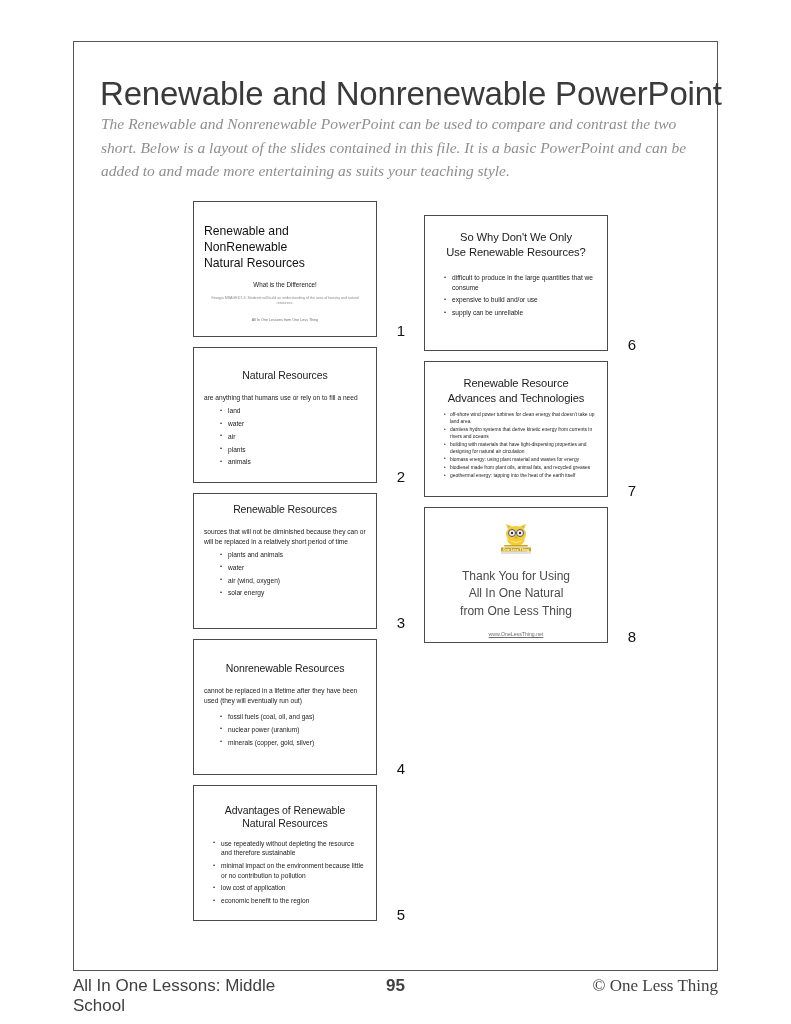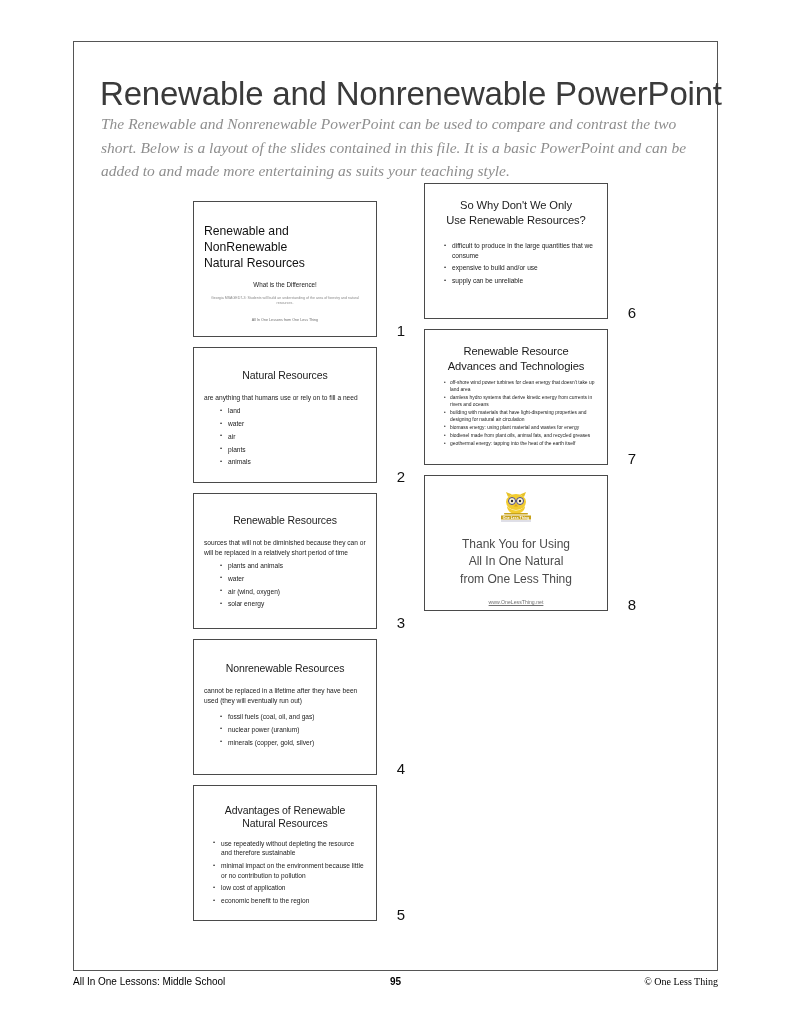--- a/index.html
+++ b/index.html
@@ -43,21 +43,21 @@
     font-family: "Liberation Serif", serif;
     font-style: italic;
     font-size: 15.5px;
     line-height: 1.52;
     color: #8e8e8e;
   }
 
   
   .slide-col { position: absolute; }
   #col-left  { left: 119px; top: 159px; }
-  #col-right { left: 350px; top: 141px; }
+  #col-right { left: 350px; top: 173px; }
 
   .slide-row { position: relative; margin-bottom: 10px; }
 
   .slide {
     position: relative;
     width: 184px; height: 136px;
     border: 1px solid #4a4a4a;
     background: #ffffff;
     overflow: hidden;
   }
@@ -164,22 +164,22 @@
     text-decoration: underline;
   }
 
   
   #footer {
     position: absolute;
     left: 73px; top: 976px;
     width: 645px;
     display: flex;
     align-items: baseline;
-    font-size: 10px;
-    color: #000000;
+    font-size: 17px;
+    color: #404040;
   }
   #footer .f-left  { width: 40%; text-align: left; }
   #footer .f-mid   { width: 20%; text-align: center; font-weight: bold; }
   #footer .f-right { width: 40%; text-align: right; font-family: Liberation Serif, serif; }
 </style>
 </head>
 <body>
 
 <div id="page-frame">
 
@@ -217,21 +217,21 @@
             <li>animals</li>
           </ul>
         </div>
       </div>
       <div class="slide-num">2</div>
     </div>
 
     <div class="slide-row">
       <div class="slide">
         <div class="slide-inner">
-          <div class="s-title" style="margin-top:11px">Renewable Resources</div>
+          <div class="s-title" style="">Renewable Resources</div>
           <div class="s-lead" style="margin-top:11px">sources that will not be diminished because they can or will be replaced in a relatively short period of time</div>
           <ul class="s-list">
             <li>plants and animals</li>
             <li>water</li>
             <li>air (wind, oxygen)</li>
             <li>solar energy</li>
           </ul>
         </div>
       </div>
       <div class="slide-num">3</div>

